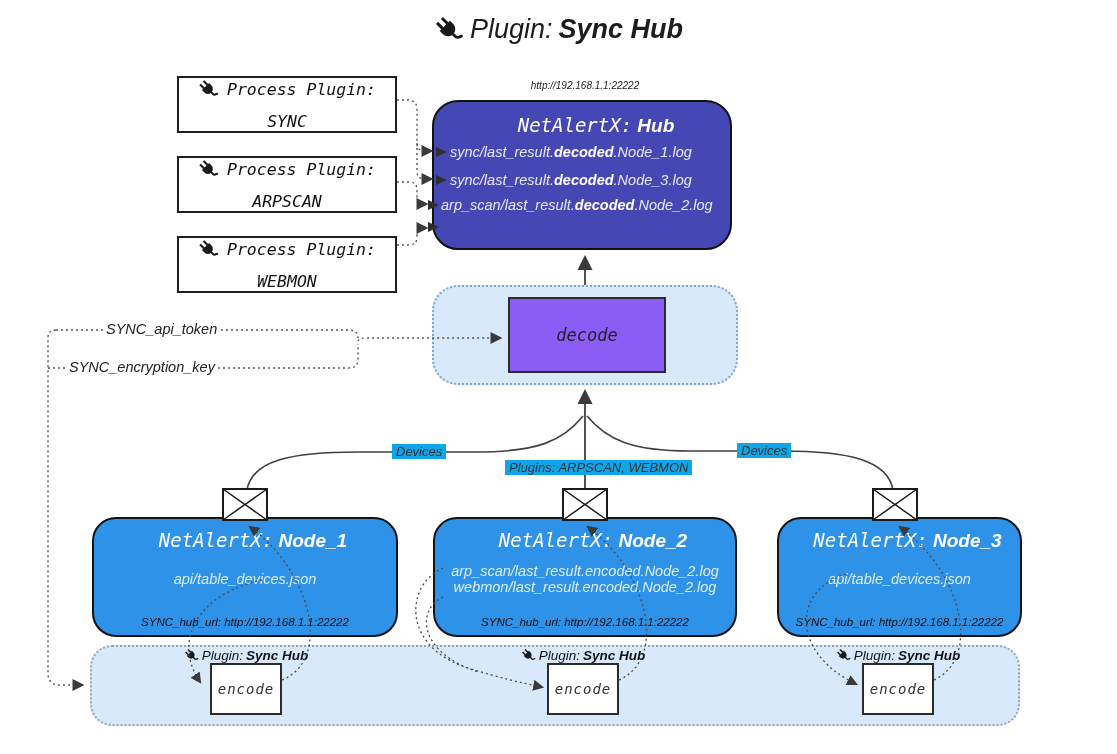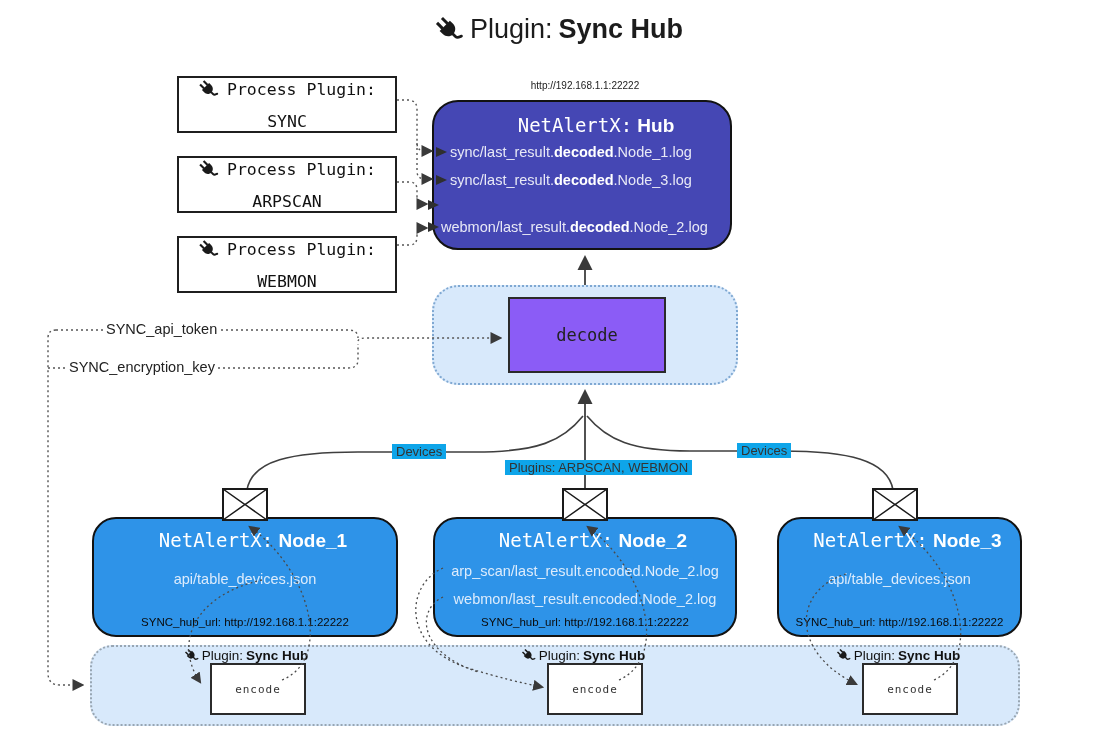--- a/index.html
+++ b/index.html
@@ -5,21 +5,21 @@
   :root{
     --color-hub:#4547b4;
     --color-node:#2e93e8;
     --color-band:#d8e9fb;
     --color-line:#3f3f3f;
     --color-dot:#555555;
   }
   *{margin:0;padding:0;box-sizing:border-box;}
   html,body{background:#ffffff;}
   body{font-family:"Liberation Sans", sans-serif;}
-  #canvas{position:relative;width:1117px;height:754px;background:#ffffff;overflow:hidden;}
+  #canvas{position:relative;width:1117px;height:754px;background:#ffffff;overflow:hidden;font-style:italic;}
   .abs{position:absolute;}
   .mono{font-family:"DejaVu Sans Mono", monospace;}
 
   
   .diagram-title{left:0;top:14px;width:1117px;text-align:center;font-size:27px;color:#1c1c1c;display:flex;align-items:center;justify-content:center;gap:6px;}
   .diagram-title b{font-weight:700;}
 
   
   .proc-box{left:177px;width:220px;height:57px;background:#fff;border:2px solid #1f1f1f;display:flex;flex-direction:column;align-items:center;justify-content:center;font-family:"DejaVu Sans Mono", monospace;font-size:16.5px;color:#111;z-index:2;}
   .proc-box .row1{display:flex;align-items:center;gap:8px;}
@@ -63,21 +63,21 @@
   
   .envelope{width:46px;height:33px;top:488px;z-index:5;}
 
   
   .band{left:90px;top:645px;width:930px;height:81px;background:var(--color-band);border:2px dotted #98a6b3;border-radius:22px;z-index:1;}
   .band-label{top:648px;width:170px;display:flex;align-items:center;justify-content:center;gap:3px;font-size:13.5px;color:#111;z-index:3;white-space:nowrap;}
   .band-label b{font-weight:700;}
   .bl1{left:161px;}
   .bl2{left:498px;}
   .bl3{left:813px;}
-  .encode-box{top:663px;width:96px;height:52px;background:#fff;border:2px solid #2b2b2b;display:flex;align-items:center;justify-content:center;font-family:"DejaVu Sans Mono", monospace;font-size:11px;letter-spacing:1px;color:#333;z-index:3;}
+  .encode-box{top:663px;width:72px;height:52px;background:#fff;border:2px solid #2b2b2b;display:flex;align-items:center;justify-content:center;font-family:"DejaVu Sans Mono", monospace;font-size:14px;letter-spacing:1px;color:#333;z-index:3;}
   .en1{left:210px;}
   .en2{left:547px;}
   .en3{left:862px;}
 
   
   #wires{position:absolute;left:0;top:0;width:1117px;height:754px;z-index:4;pointer-events:none;}
 
   .plug-icon{flex:0 0 auto;}
 </style>
 </head>
@@ -139,21 +139,21 @@
   </div>
 
   <div class="abs hub-url">http://192.168.1.1:22222</div>
   <div class="abs hub-box">
     <div class="hub-title">
       <span class="mono">NetAlertX:</span>
       <b>Hub</b>
     </div>
     <div class="hub-file hf0"><span>sync/last_result.</span><b>decoded</b><span>.Node_1.log</span></div>
     <div class="hub-file hf1"><span>sync/last_result.</span><b>decoded</b><span>.Node_3.log</span></div>
-    <div class="hub-file hf3"><span>webmon/last_result.</span><b>decoded</b><span>.Node_2.log</span></div>
+    <div class="hub-file hf2"><span>arp_scan/last_result.</span><b>decoded</b><span>.Node_2.log</span></div>
   </div>
 
   <div class="abs decode-wrap"></div>
   <div class="abs decode-box">decode</div>
 
   <div class="abs token-label tok-api">SYNC_api_token</div>
   <div class="abs token-label tok-key">SYNC_encryption_key</div>
 
   <div class="abs node-box node1">
     <div class="node-title">
@@ -162,21 +162,21 @@
     </div>
     <div class="node-file" style="top:52px">api/table_devices.json</div>
     <div class="node-huburl">SYNC_hub_url: http://192.168.1.1:22222</div>
   </div>
   <div class="abs node-box node2">
     <div class="node-title">
       <span class="mono">NetAlertX:</span>
       <b>Node_2</b>
     </div>
     <div class="node-file" style="top:44px">arp_scan/last_result.encoded.Node_2.log</div>
-    <div class="node-file" style="top:72px">webmon/last_result.encoded.Node_2.log</div>
+    <div class="node-file" style="top:60px">webmon/last_result.encoded.Node_2.log</div>
     <div class="node-huburl">SYNC_hub_url: http://192.168.1.1:22222</div>
   </div>
   <div class="abs node-box node3">
     <div class="node-title">
       <span class="mono">NetAlertX:</span>
       <b>Node_3</b>
     </div>
     <div class="node-file" style="top:52px">api/table_devices.json</div>
     <div class="node-huburl">SYNC_hub_url: http://192.168.1.1:22222</div>
   </div>

